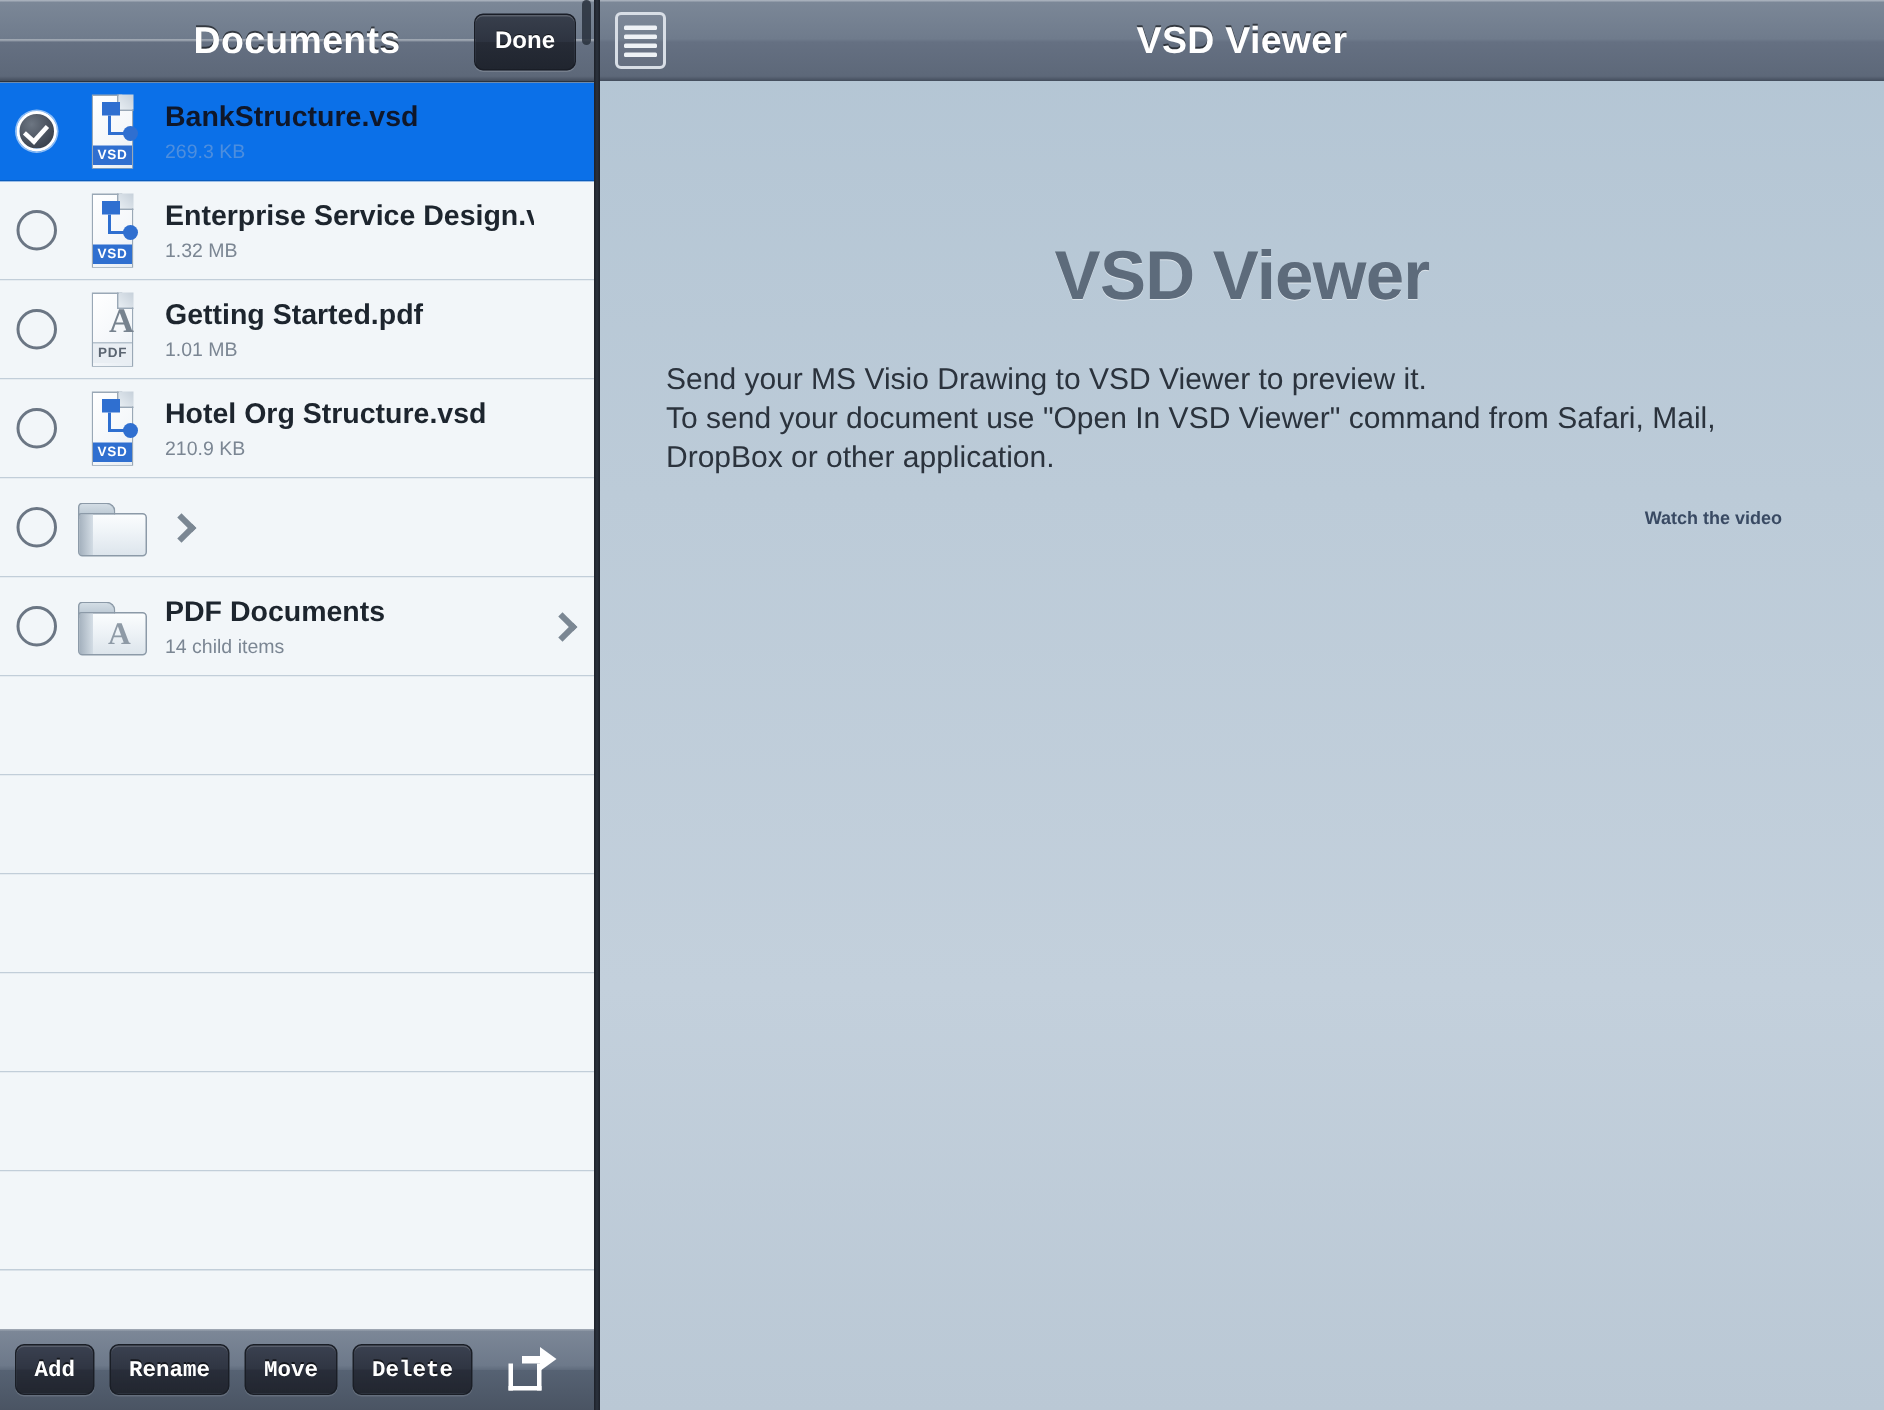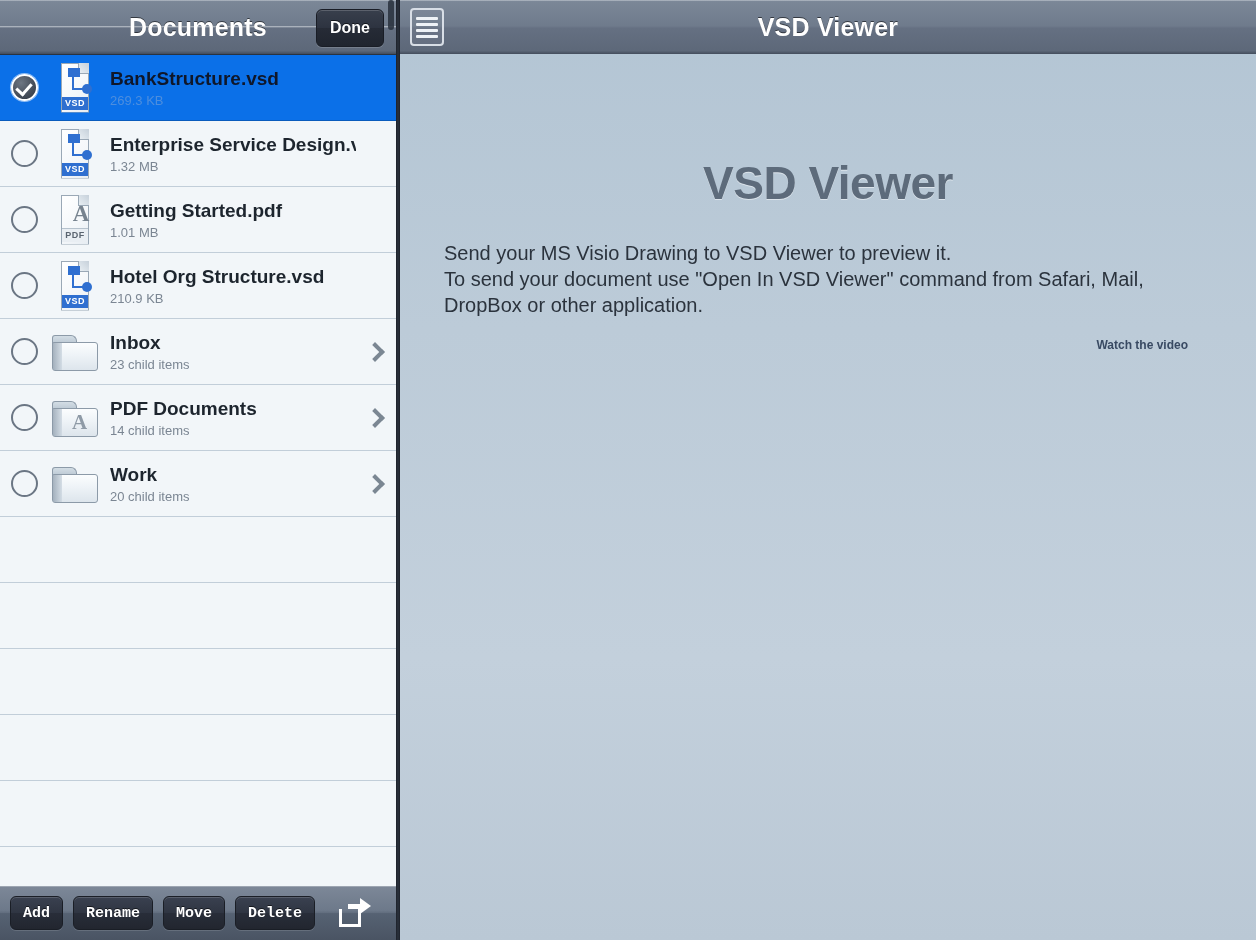--- a/index.html
+++ b/index.html
@@ -530,62 +530,39 @@
           <div class="check-cell">
             <span class="radio"></span>
           </div>
           <div class="icon-cell">
             <div class="folder-icon">
               <span class="folder-back"></span>
               <span class="folder-front"></span>
               <span class="folder-shade"></span>
             </div>
           </div>
-          <div class="text-cell">
-            <div class="row-title">Inbox</div>
-            <div class="row-sub">23 child items</div>
-          </div>
           <div class="chevron-cell">
             <span class="chevron"></span>
           </div>
         </div>
         <div class="row">
           <div class="check-cell">
             <span class="radio"></span>
           </div>
           <div class="icon-cell">
             <div class="folder-icon">
               <span class="folder-back"></span>
               <span class="folder-front"></span>
               <span class="folder-shade"></span>
               <span class="folder-pdf-art">A</span>
             </div>
           </div>
           <div class="text-cell">
             <div class="row-title">PDF Documents</div>
             <div class="row-sub">14 child items</div>
-          </div>
-          <div class="chevron-cell">
-            <span class="chevron"></span>
-          </div>
-        </div>
-        <div class="row">
-          <div class="check-cell">
-            <span class="radio"></span>
-          </div>
-          <div class="icon-cell">
-            <div class="folder-icon">
-              <span class="folder-back"></span>
-              <span class="folder-front"></span>
-              <span class="folder-shade"></span>
-            </div>
-          </div>
-          <div class="text-cell">
-            <div class="row-title">Work</div>
-            <div class="row-sub">20 child items</div>
           </div>
           <div class="chevron-cell">
             <span class="chevron"></span>
           </div>
         </div>
         <div class="row empty"></div>
         <div class="row empty"></div>
         <div class="row empty"></div>
         <div class="row empty"></div>
         <div class="row empty"></div>

